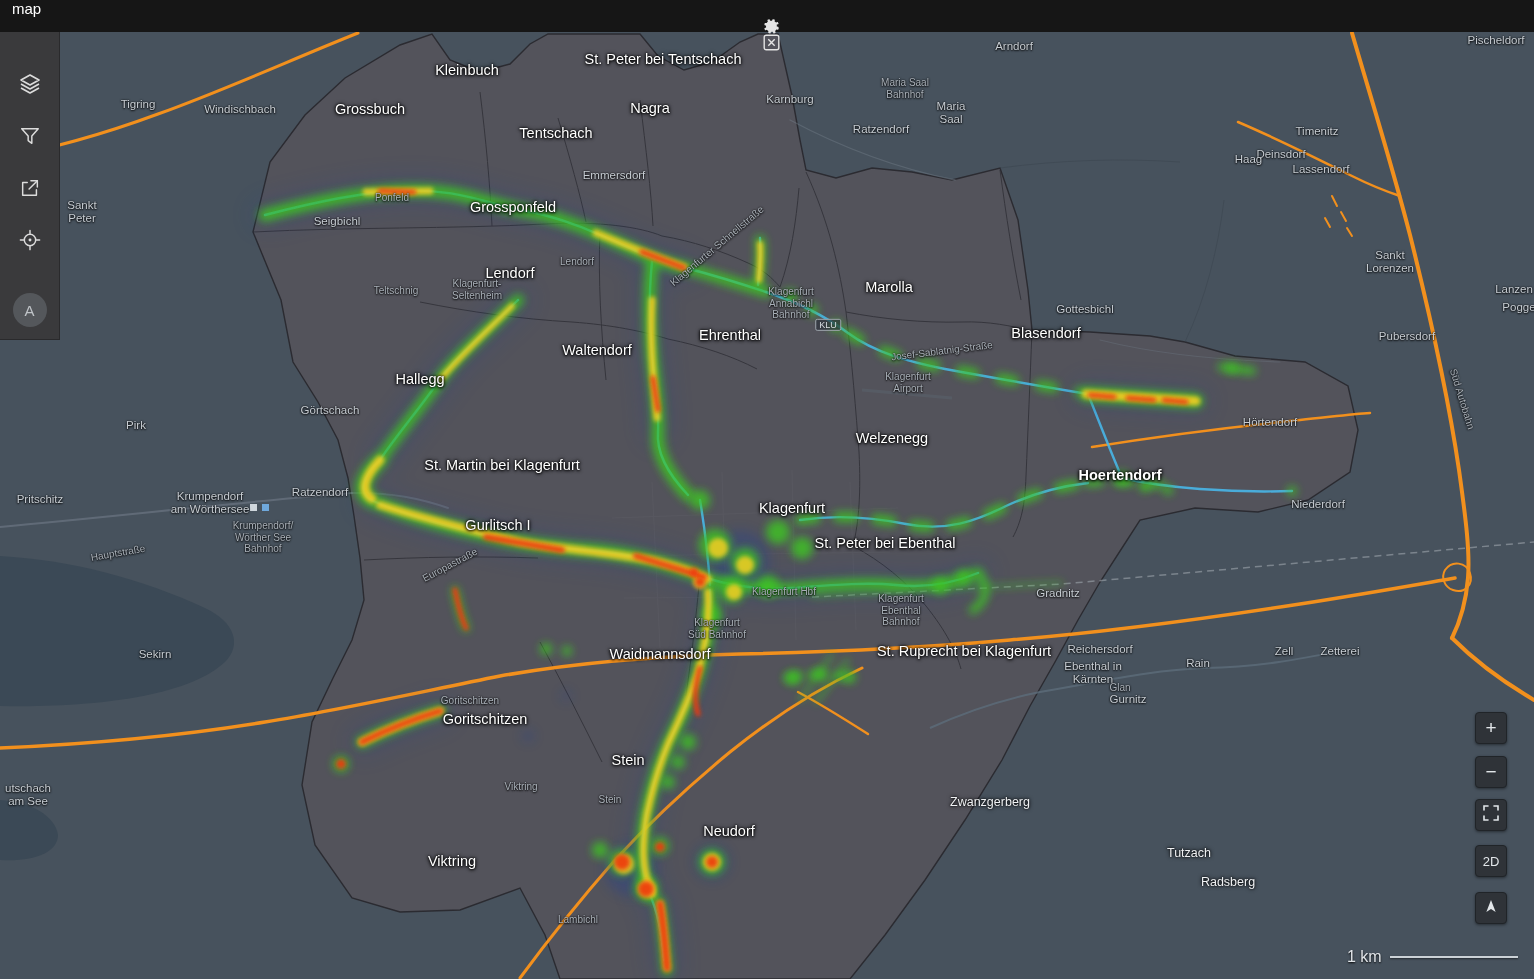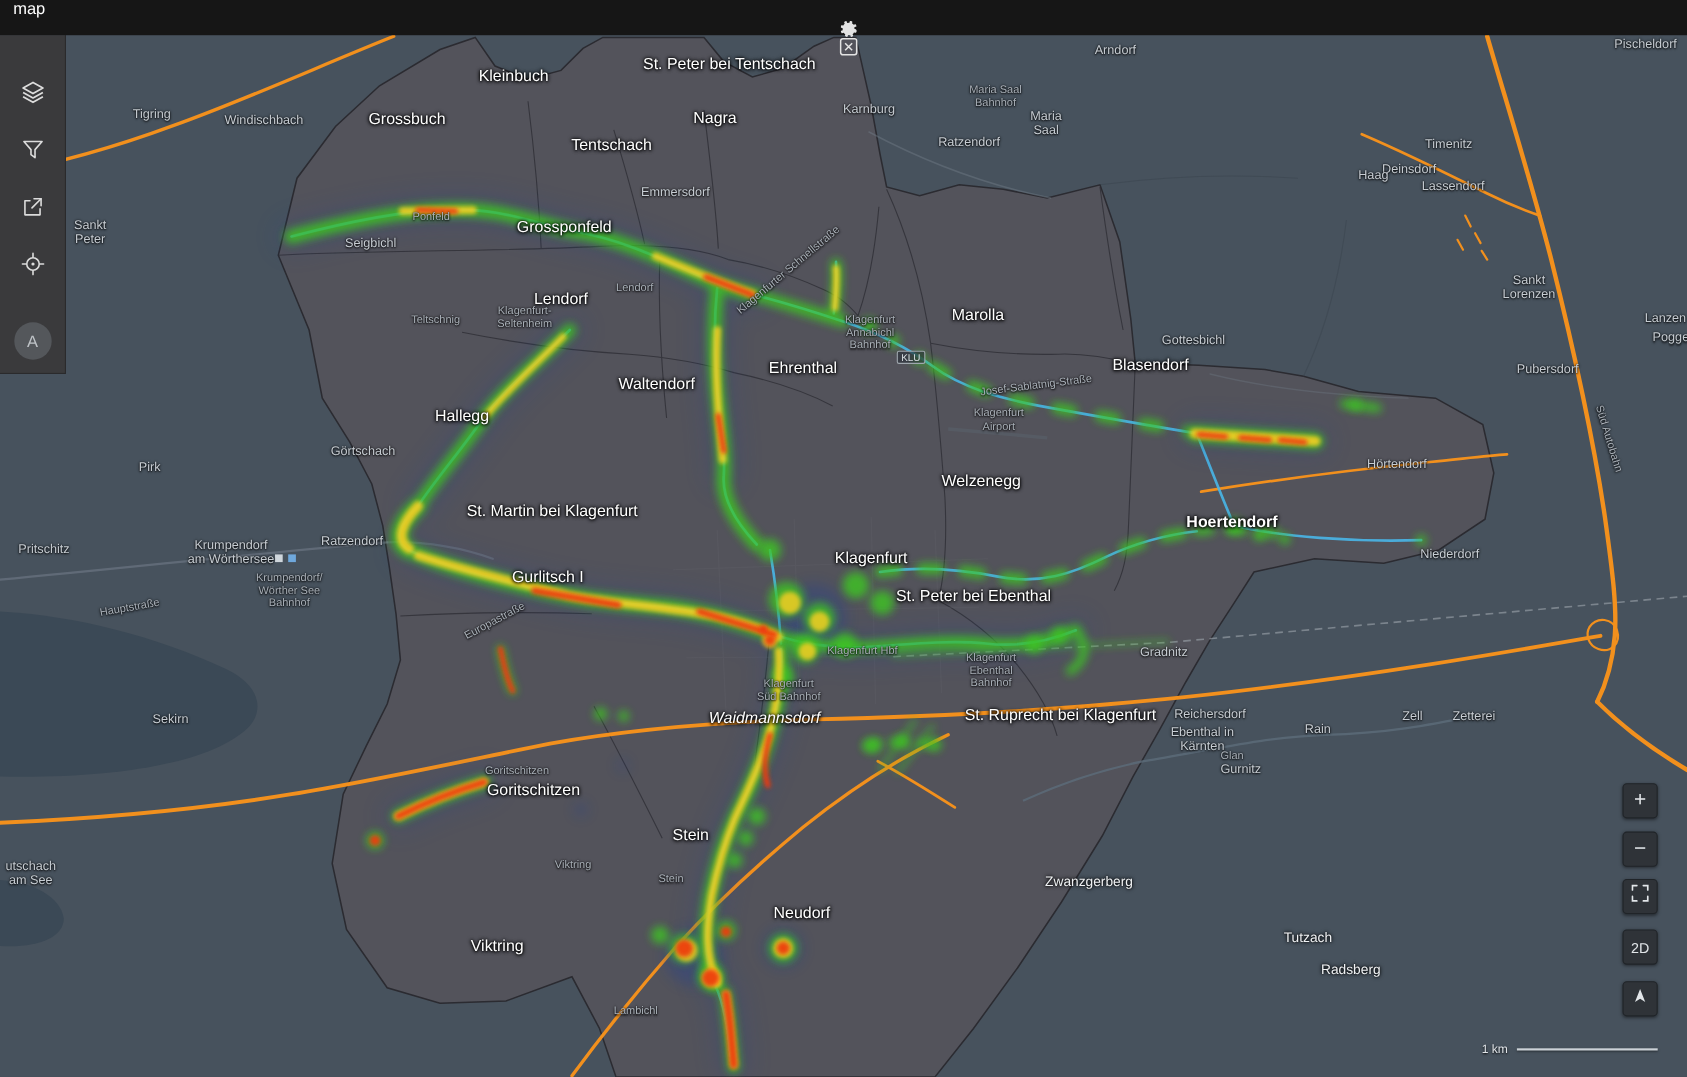--- a/index.html
+++ b/index.html
@@ -43,21 +43,21 @@
     background:rgba(42,48,58,.65);padding:0 3px;border-radius:2px;
     text-shadow:none;}
 
   
   .ctrl{position:absolute;left:1475px;width:32px;height:32px;background:#2f3338;
     border:1px solid #202428;border-radius:4px;color:#e2e6e9;display:flex;align-items:center;
     justify-content:center;font-size:19px;cursor:pointer;z-index:30;
     box-shadow:0 1px 3px rgba(0,0,0,.45);box-sizing:border-box;}
   .ctrl.small-text{font-size:13px;}
   .scalebar{position:absolute;left:1347px;top:948px;display:flex;align-items:center;gap:8px;
-    color:#e0e4e8;font-size:11px;z-index:30;text-shadow:0 1px 2px #000;}
+    color:#e0e4e8;font-size:16px;z-index:30;text-shadow:0 1px 2px #000;}
   .scale-line{width:128px;height:2px;background:#ccd2d7;box-shadow:0 1px 2px rgba(0,0,0,.5);}
 </style>
 </head>
 <body>
 
 <div class="screen">
 
   <div class="map-area">
     <svg class="basemap" width="1534" height="979" viewBox="0 0 1534 979">
       <defs>
@@ -311,21 +311,21 @@
         <div class="map-label t" style="left: 730px; top: 335px; transform: translate(-50%, -50%);">Ehrenthal</div>
         <div class="map-label t" style="left: 1046px; top: 333px; transform: translate(-50%, -50%);">Blasendorf</div>
         <div class="map-label t" style="left: 597px; top: 350px; transform: translate(-50%, -50%);">Waltendorf</div>
         <div class="map-label t" style="left: 420px; top: 379px; transform: translate(-50%, -50%);">Hallegg</div>
         <div class="map-label t" style="left: 892px; top: 438px; transform: translate(-50%, -50%);">Welzenegg</div>
         <div class="map-label t" style="left: 502px; top: 465px; transform: translate(-50%, -50%);">St. Martin bei Klagenfurt</div>
         <div class="map-label t" style="left: 1120px; top: 475px; transform: translate(-50%, -50%); font-weight: bold;">Hoertendorf</div>
         <div class="map-label t" style="left: 792px; top: 508px; transform: translate(-50%, -50%);">Klagenfurt</div>
         <div class="map-label t" style="left: 498px; top: 525px; transform: translate(-50%, -50%);">Gurlitsch I</div>
         <div class="map-label t" style="left: 885px; top: 543px; transform: translate(-50%, -50%);">St. Peter bei Ebenthal</div>
-        <div class="map-label t" style="left: 695px; top: 654px; transform: translate(-50%, -50%); font-style: italic;">Waidmannsdorf</div>
+        <div class="map-label t" style="left: 660px; top: 654px; transform: translate(-50%, -50%);">Waidmannsdorf</div>
         <div class="map-label t" style="left: 950px; top: 651px; transform: translate(-50%, -50%); padding-left: 28px;">St. Ruprecht bei Klagenfurt</div>
         <div class="map-label t" style="left: 485px; top: 719px; transform: translate(-50%, -50%);">Goritschitzen</div>
         <div class="map-label t" style="left: 628px; top: 760px; transform: translate(-50%, -50%);">Stein</div>
         <div class="map-label t" style="left: 729px; top: 831px; transform: translate(-50%, -50%);">Neudorf</div>
         <div class="map-label t" style="left: 452px; top: 861px; transform: translate(-50%, -50%);">Viktring</div>
         <div class="map-label ts" style="left: 990px; top: 802px; transform: translate(-50%, -50%);">Zwanzgerberg</div>
         <div class="map-label ts" style="left: 1189px; top: 853px; transform: translate(-50%, -50%);">Tutzach</div>
         <div class="map-label ts" style="left: 1228px; top: 882px; transform: translate(-50%, -50%);">Radsberg</div>
         <div class="map-label m" style="left: 240px; top: 110px; transform: translate(-50%, -50%);">Windischbach</div>
         <div class="map-label m" style="left: 138px; top: 105px; transform: translate(-50%, -50%);">Tigring</div>

